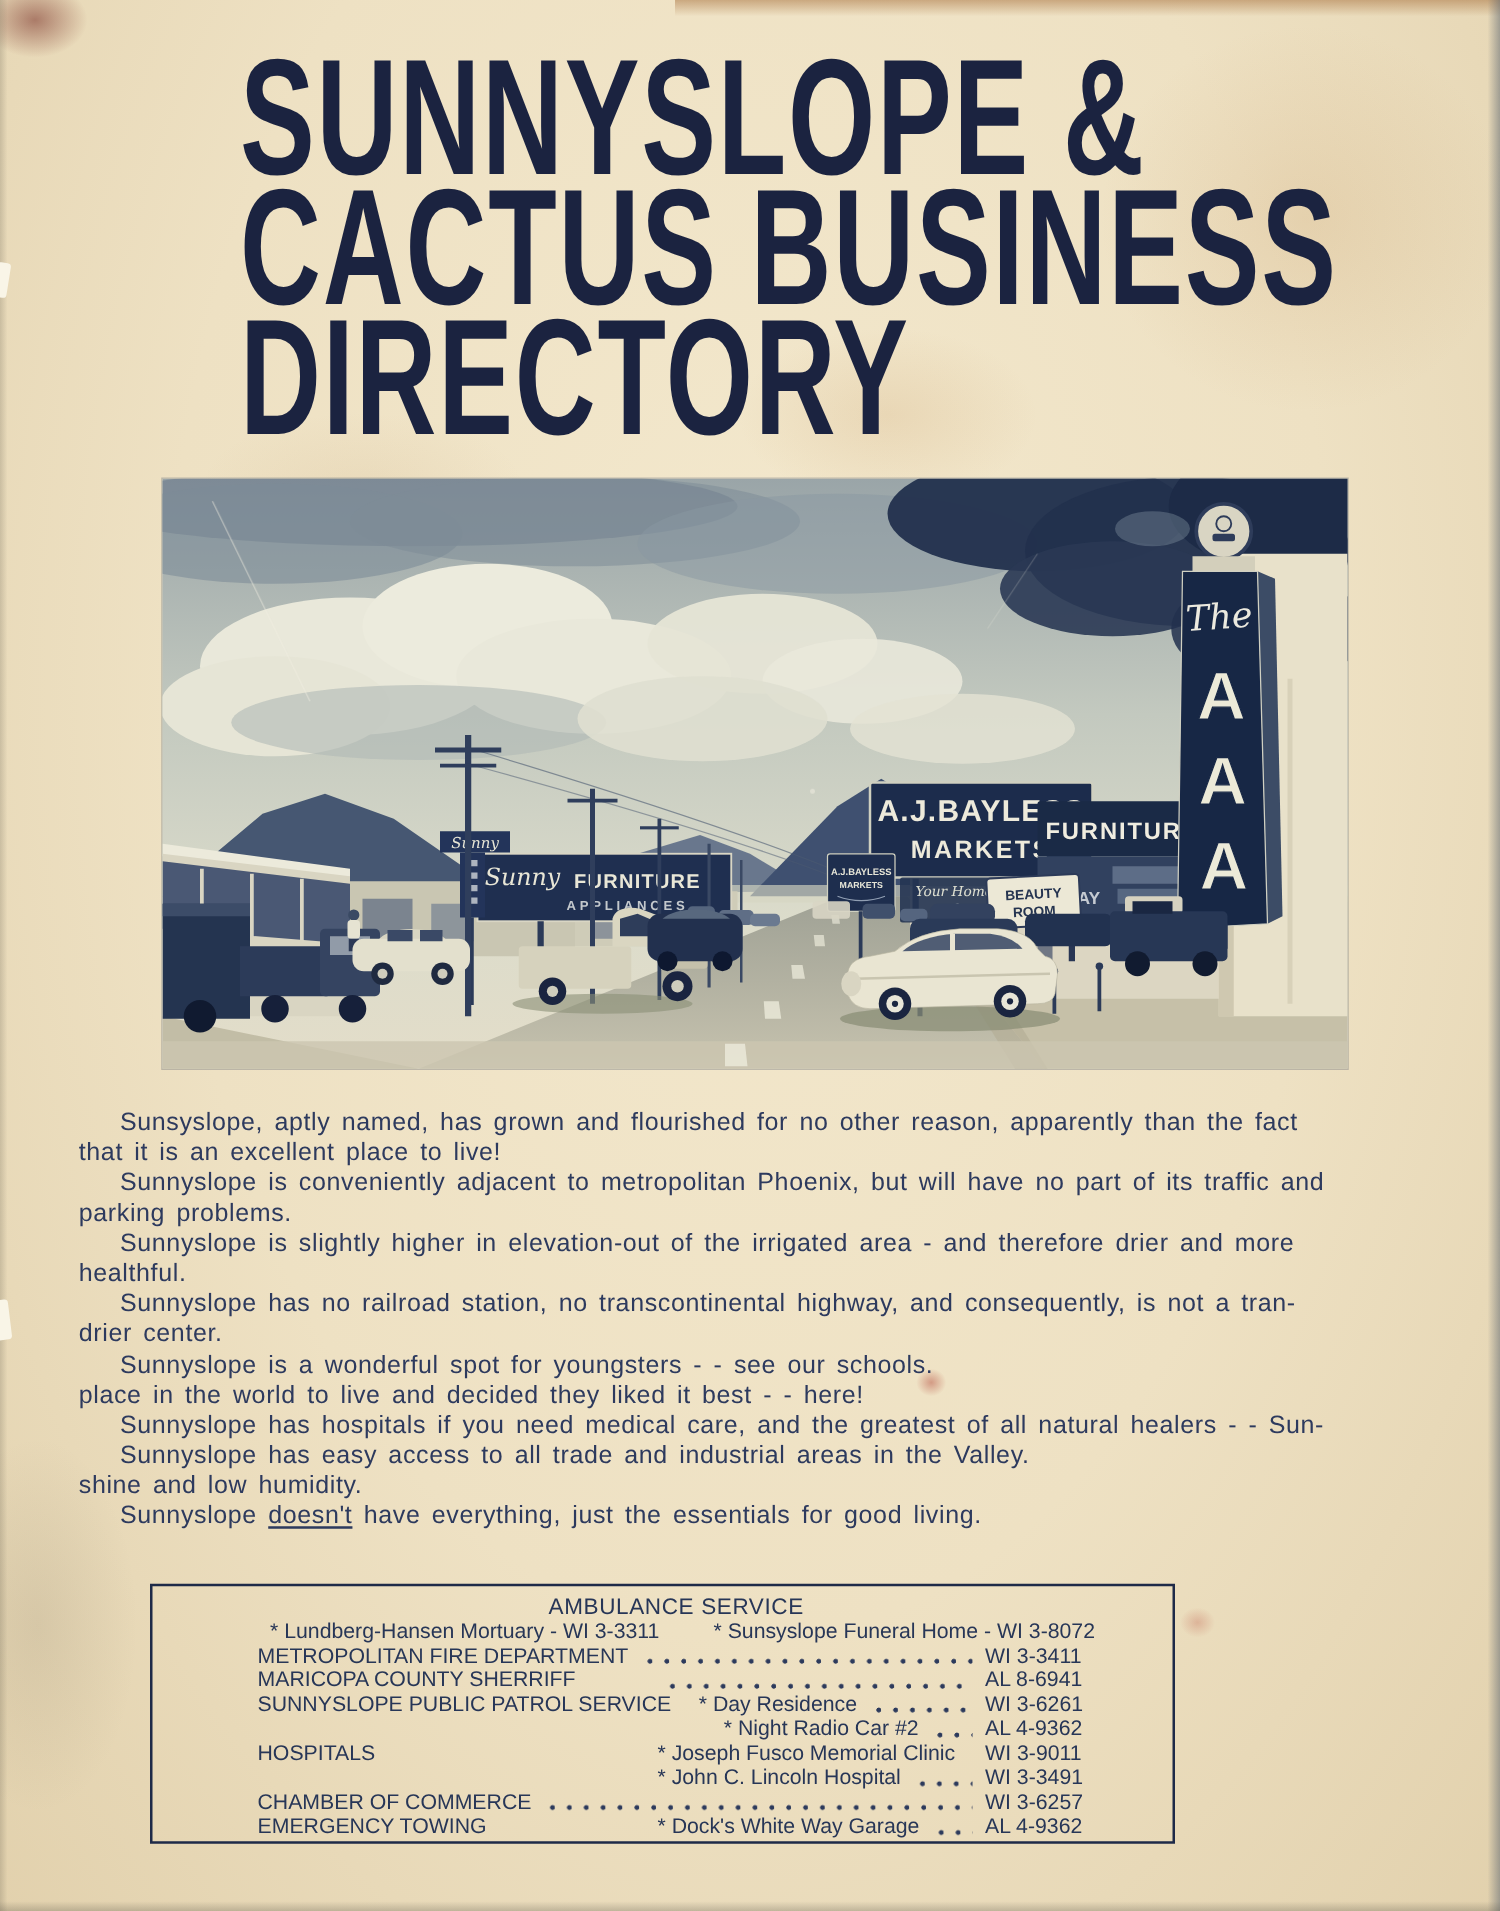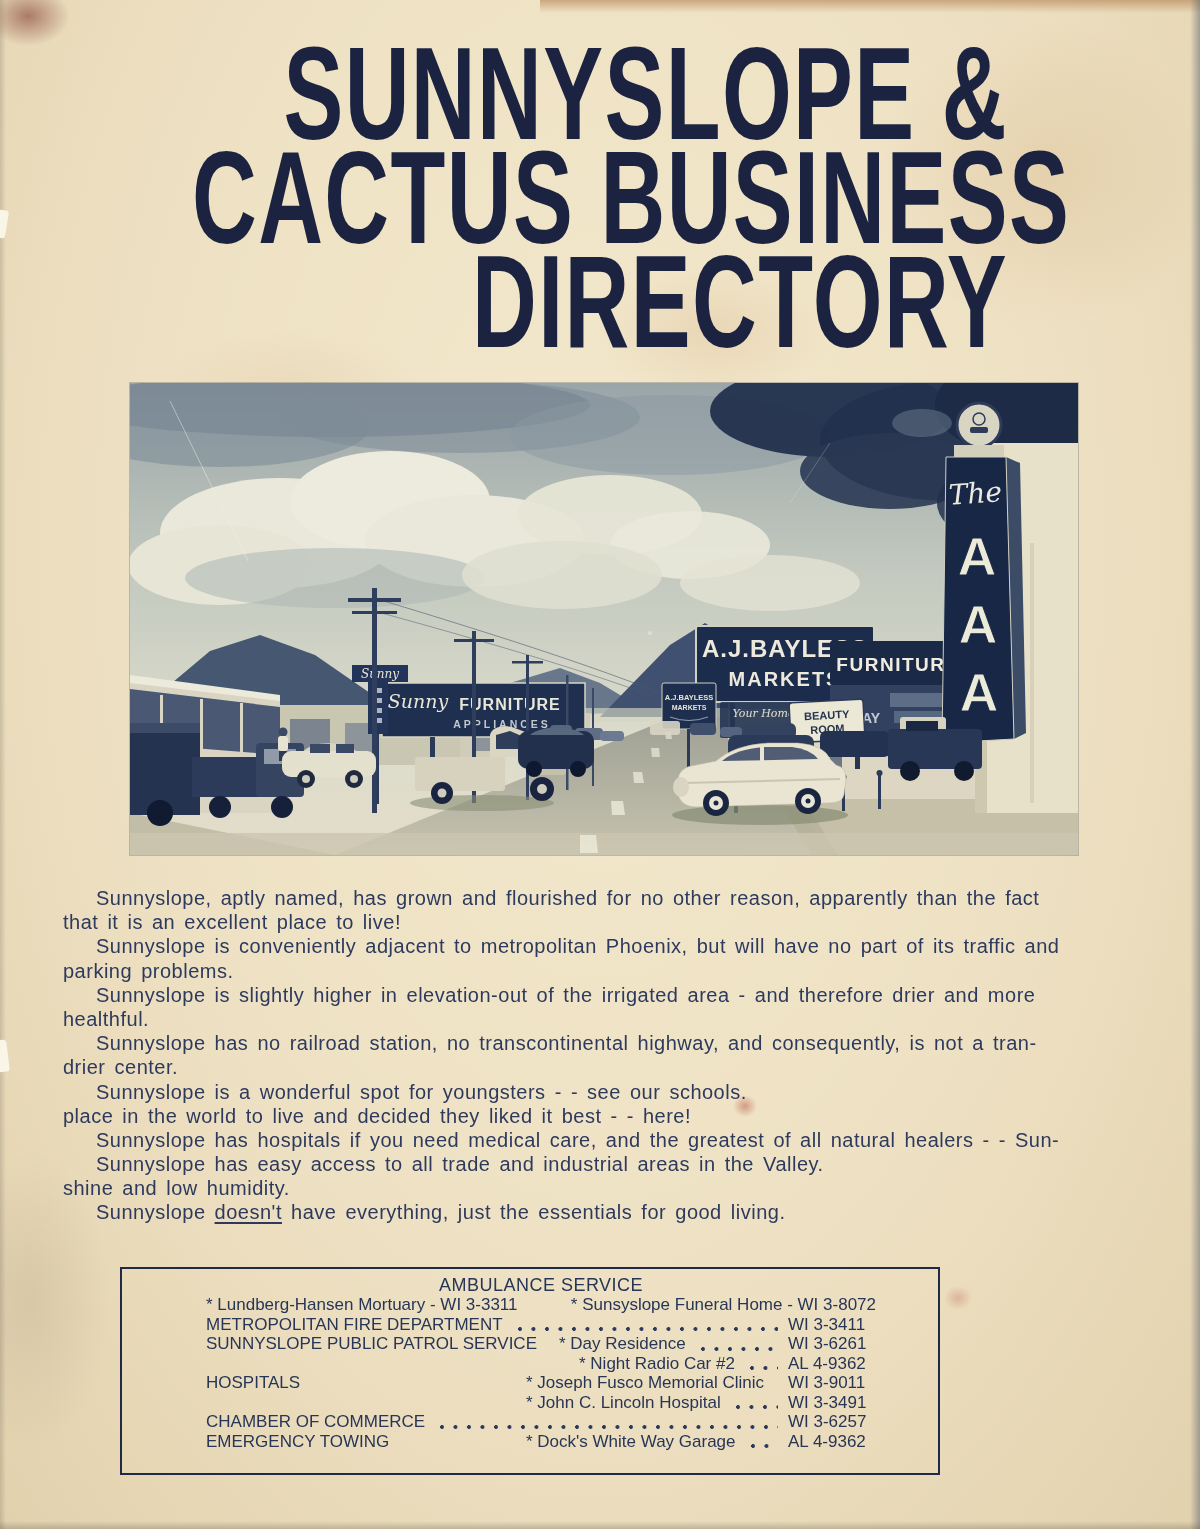--- a/index.html
+++ b/index.html
@@ -19,21 +19,21 @@
   #st7{left:160px;top:330px;width:260px;height:120px;background:radial-gradient(closest-side,rgba(180,140,90,.10),rgba(180,140,90,0));}
   #band{position:absolute;left:540px;top:0;width:660px;height:13px;background:linear-gradient(to bottom,rgba(172,120,70,.55),rgba(172,120,70,0));}
   #redge{position:absolute;right:0;top:0;width:10px;height:100%;background:linear-gradient(to left,rgba(88,98,110,.50),rgba(88,98,110,0));}
   #bedge{position:absolute;left:0;bottom:0;width:100%;height:8px;background:linear-gradient(to top,rgba(80,78,66,.28),rgba(80,78,66,0));}
   #ledge{position:absolute;left:0;top:0;width:6px;height:100%;background:linear-gradient(to right,rgba(90,85,70,.22),rgba(90,85,70,0));}
   .nick{position:absolute;background:#f9f5e7;}
   #nick1{left:-4px;top:210px;width:11px;height:28px;transform:rotate(9deg);border-radius:3px;}
   #nick2{left:-5px;top:1040px;width:13px;height:32px;transform:rotate(-7deg);border-radius:3px;}
 
   
-  .title{position:absolute;left:0;right:0;top:42px;text-align:right;color:#1b2340;}
+  .title{position:absolute;left:0;right:0;top:42px;text-align:left;color:#1b2340;}
   .tline{
     font-weight:bold; font-size:132px; line-height:104px; letter-spacing:2px;
     transform:scaleX(.68); transform-origin:50% 50%; white-space:nowrap;
   }
 
   
   .photo{position:absolute; left:130px; top:383px; width:948px; height:472px;
     box-shadow:0 0 0 1px rgba(70,80,100,.30); background:#cfd2c6;}
   .photo svg{display:block;width:100%;height:100%;}
 
@@ -49,21 +49,21 @@
 
   
   .dirbox{
     position:absolute; left:120px; top:1267px; width:820px; height:208px;
     border:2.5px solid #1e2a48; box-sizing:border-box;
     padding:6px 62px 6px 84px; color:#273657; font-size:17px;
   }
   .dhead{text-align:center; font-size:18px; letter-spacing:.5px; line-height:20px;}
   .drow{display:flex; align-items:baseline; height:19.5px; white-space:nowrap;}
   .drow.two{justify-content:space-between;}
-  .amb-left{}
+  .amb-left{margin-left:10px;}
   .dlabel{flex:none;}
   .w320{min-width:320px;}
   .w315{min-width:315px;}
   .dmid{flex:none; margin-left:22px;}
   .drow.indent .dmid{margin-left:53px;}
   .drow.nom .dmid{margin-left:0;}
   .leader{
     flex:1 1 auto; height:10px; margin:0 10px 2px 14px; align-self:flex-end;
     background-image:radial-gradient(circle at 3px 7px, #2c3a5c 1.7px, rgba(0,0,0,0) 2.2px);
     background-size:13.5px 10px; background-repeat:repeat-x;
@@ -343,21 +343,21 @@
 
       <g opacity=".5">
         <path d="M40,18 L118,178" stroke="#f2efe2" stroke-width="1"></path>
         <path d="M660,120 L700,60" stroke="#f2efe2" stroke-width=".8" opacity=".6"></path>
         <circle cx="520" cy="250" r="2" fill="#f2efe2"></circle>
       </g>
     </svg>
   </div>
 
   <section class="bodytext">
-    <div class="ln ind">Sunnyslope, aptly named, has grown and flourished for no other reason, apparently than the fact</div>
+    <div class="ln ind">Sunsyslope, aptly named, has grown and flourished for no other reason, apparently than the fact</div>
     <div class="ln">that it is an excellent place to live!</div>
     <div class="ln ind">Sunnyslope is conveniently adjacent to metropolitan Phoenix, but will have no part of its traffic and</div>
     <div class="ln">parking problems.</div>
     <div class="ln ind">Sunnyslope is slightly higher in elevation-out of the irrigated area - and therefore drier and more</div>
     <div class="ln">healthful.</div>
     <div class="ln ind">Sunnyslope has no railroad station, no transcontinental highway, and consequently, is not a tran-</div>
     <div class="ln">drier center.</div>
     <div class="ln ind">Sunnyslope is a wonderful spot for youngsters - - see our schools.</div>
     <div class="ln">place in the world to live and decided they liked it best - - here!</div>
     <div class="ln ind">Sunnyslope has hospitals if you need medical care, and the greatest of all natural healers - - Sun-</div>
@@ -375,20 +375,25 @@
       <span class="amb-left">* Lundberg-Hansen Mortuary - WI 3-3311</span>
       <span>* Sunsyslope Funeral Home - WI 3-8072</span>
     </div>
 
     <div class="drow">
       <span class="dlabel">METROPOLITAN FIRE DEPARTMENT</span>
       <span class="leader"></span>
       <span class="dval">WI 3-3411</span>
     </div>
 
+    <div class="drow">
+      <span class="dlabel w315">MARICOPA COUNTY SHERRIFF</span>
+      <span class="leader"></span>
+      <span class="dval">AL 8-6941</span>
+    </div>
 
     <div class="drow">
       <span class="dlabel">SUNNYSLOPE PUBLIC PATROL SERVICE</span>
       <span class="dmid">* Day Residence</span>
       <span class="leader"></span>
       <span class="dval">WI 3-6261</span>
     </div>
 
     <div class="drow indent">
       <span class="dlabel w320"></span>

